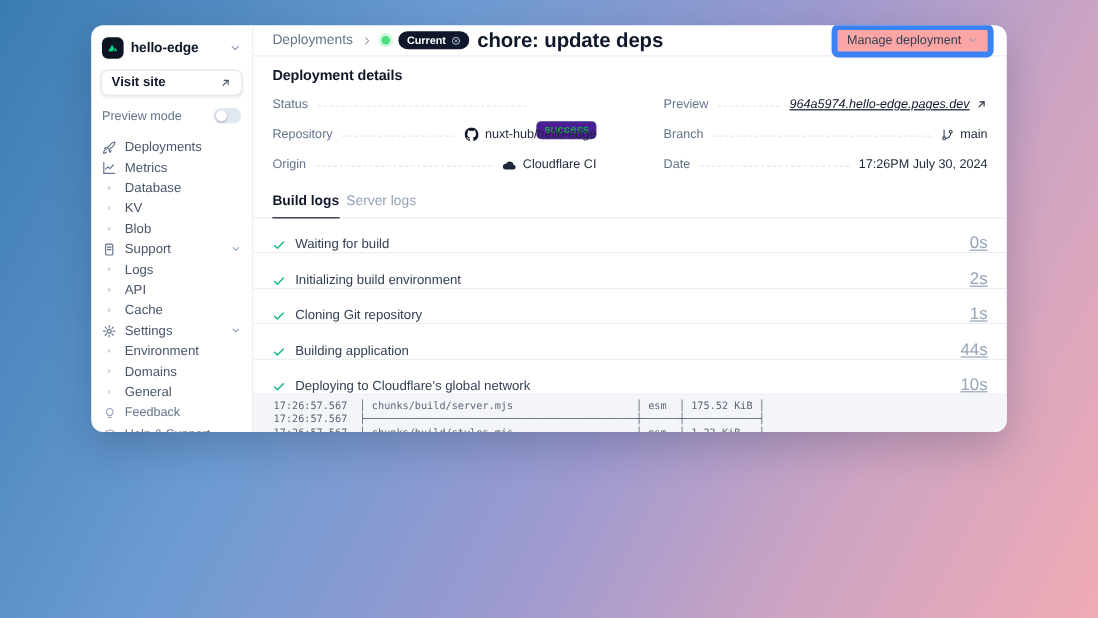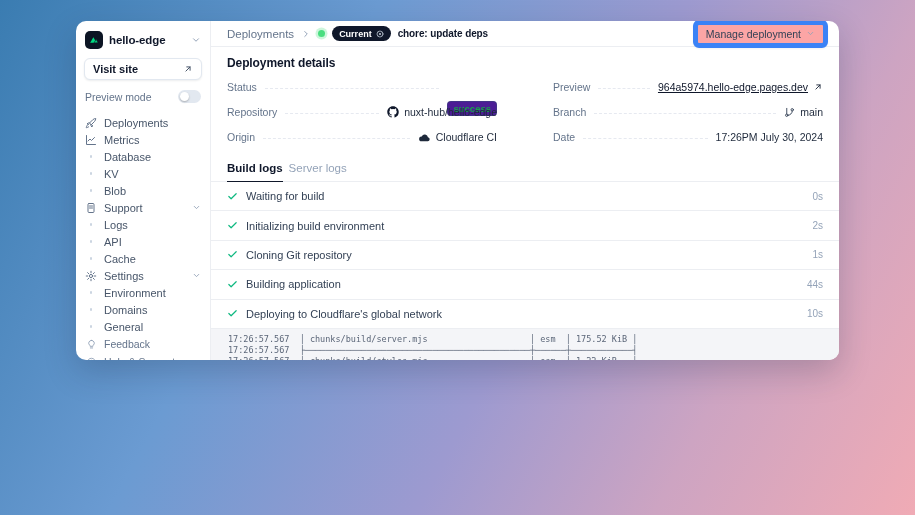--- a/index.html
+++ b/index.html
@@ -41,46 +41,46 @@
 
   
   .main { flex:1; min-width:0; border-left:1px solid #eceef2; display:flex; flex-direction:column; }
   .hdr { height:26px; flex:none; display:flex; align-items:center; gap:7px; padding:0 11px 0 16px; border-bottom:1px solid #eceef2; }
   .crumb { font-size:11.5px; color:#64748b; cursor:pointer; }
   .crumb-sep { color:#94a3b8; display:grid; place-items:center; }
   .live-dot { width:7px; height:7px; border-radius:50%; background:#4ade80; box-shadow:0 0 0 2.5px rgba(74,222,128,.28); flex:none; }
   .cur-badge { background:#0f172a; color:#fff; border-radius:999px; font-size:9px; font-weight:600;
     padding:2.5px 7px; display:flex; align-items:center; gap:4px; cursor:pointer;justify-content:center; }
   .cur-badge .bicon { color:#cbd5e1; display:grid; place-items:center; }
-  .commit { font-size:10px; font-weight:700; color:#0f172a; letter-spacing:-.1px; }
+  .commit { font-size:17px; font-weight:700; color:#0f172a; letter-spacing:-.1px; }
   .manage-btn { margin-left:auto; display:flex; align-items:center; gap:5px; border:5px solid #3b82f6;
     border-radius:6px; background:#fca5a5; padding:3px 8px; font-size:10.5px; font-weight:500; color:#334155;
     box-shadow:0 1px 2px rgba(15,23,42,.05); cursor:pointer; }
 
   .details { padding:9px 16px 10px; flex:none; }
   .details-title { font-size:12px; font-weight:700; color:#0f172a; margin-bottom:9px; letter-spacing:-.1px; }
   .details-grid { display:grid; grid-template-columns:1fr 1fr; column-gap:56px; row-gap:9px; }
   .d-row { display:flex; align-items:center; font-size:10.5px; height:16px; }
   .d-label { color:#64748b; flex:none; }
   .d-line { flex:1; border-top:1px dashed #e6e9f0; margin:0 8px; position:relative; top:1px; }
   .d-value { color:#1e293b; font-weight:500; display:flex; align-items:center; gap:5px; }
   .badge-success { background:#4c1d95; color:#16a34a; border-radius:4px; padding:2px 6px; font-size:9.5px;
     font-weight:600; box-shadow:inset 0 0 0 1px rgba(22,163,74,.18);margin-top:42px; }
-  .preview-link { text-decoration:underline; color:#0f172a; cursor:pointer; }
+  .preview-link { text-decoration:underline; color:#0f172a; cursor:pointer;font-style:italic; }
   .d-icon { display:grid; place-items:center; color:#1e293b; }
 
   .tabs { display:flex; gap:6px; padding:0 16px; border-bottom:1px solid #eceef2; height:27px; align-items:flex-end; flex:none; }
   .tab { font-size:11.5px; padding-bottom:7px; color:#94a3b8; font-weight:500; cursor:pointer; border-bottom:1.5px solid transparent; margin-bottom:-1px; }
   .tab.active { color:#0f172a; font-weight:600; border-bottom-color:#0f172a; }
 
   .steps { flex:none; }
-  .step { display:flex; align-items:center; gap:8px; height:29.4px; padding:0 16px; border-bottom:1px solid #eceef2;
+  .step { display:flex; align-items:flex-end; gap:8px; height:29.4px; padding:0 16px; border-bottom:1px solid #eceef2;
     font-size:11px; color:#334155; cursor:pointer; }
   .step .check { color:#10b981; display:grid; place-items:center; flex:none; }
-  .step .dur { margin-left:auto; color:#94a3b8; font-size:10px; }
+  .step .dur { margin-left:auto; color:#94a3b8; font-size:14px;text-decoration:underline; }
 
   .logbox { flex:1; min-height:0; background:#f4f5f8; overflow:hidden; padding:5px 0 0 17px; }
   .logbox pre { font-family:"DejaVu Sans Mono", monospace; font-size:8.5px; line-height:10.8px; color:#5b6678; }
 
   svg { display:block; }
 </style>
 </head>
 <body>
 
 <div class="stage">

